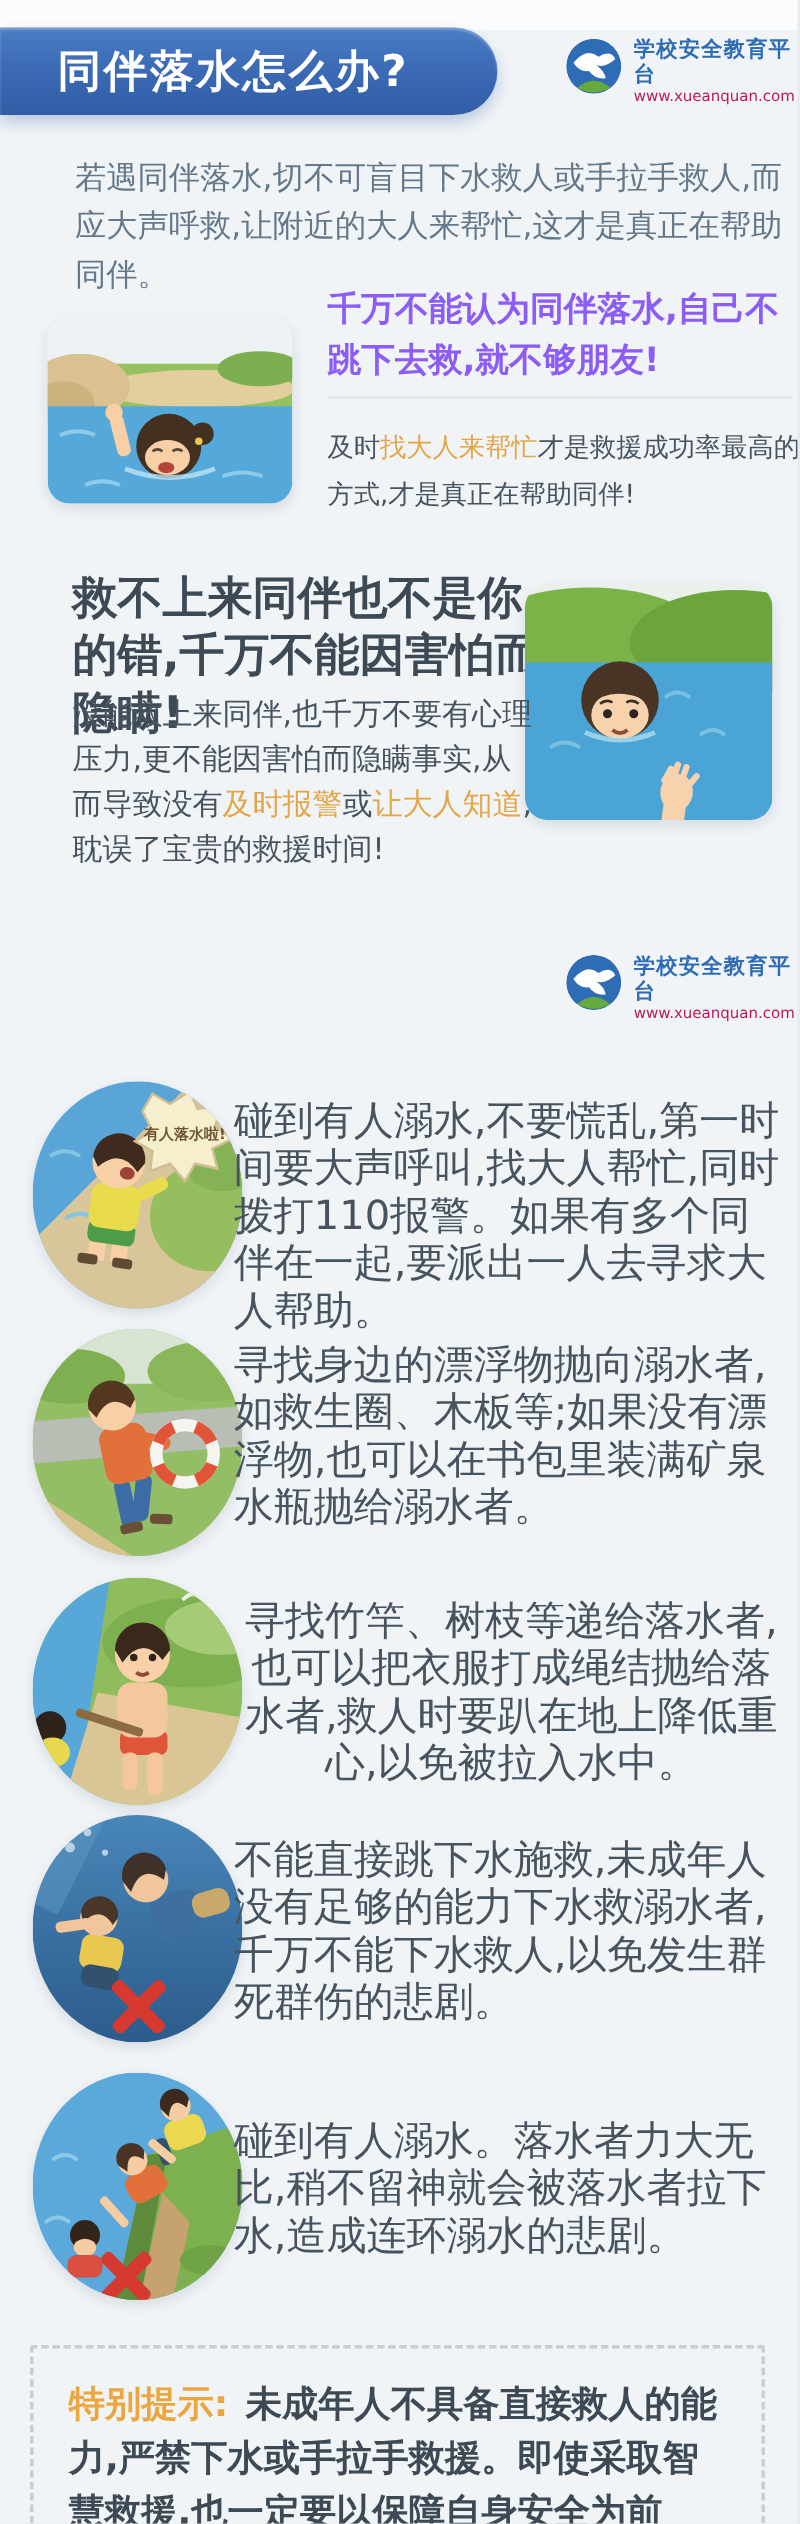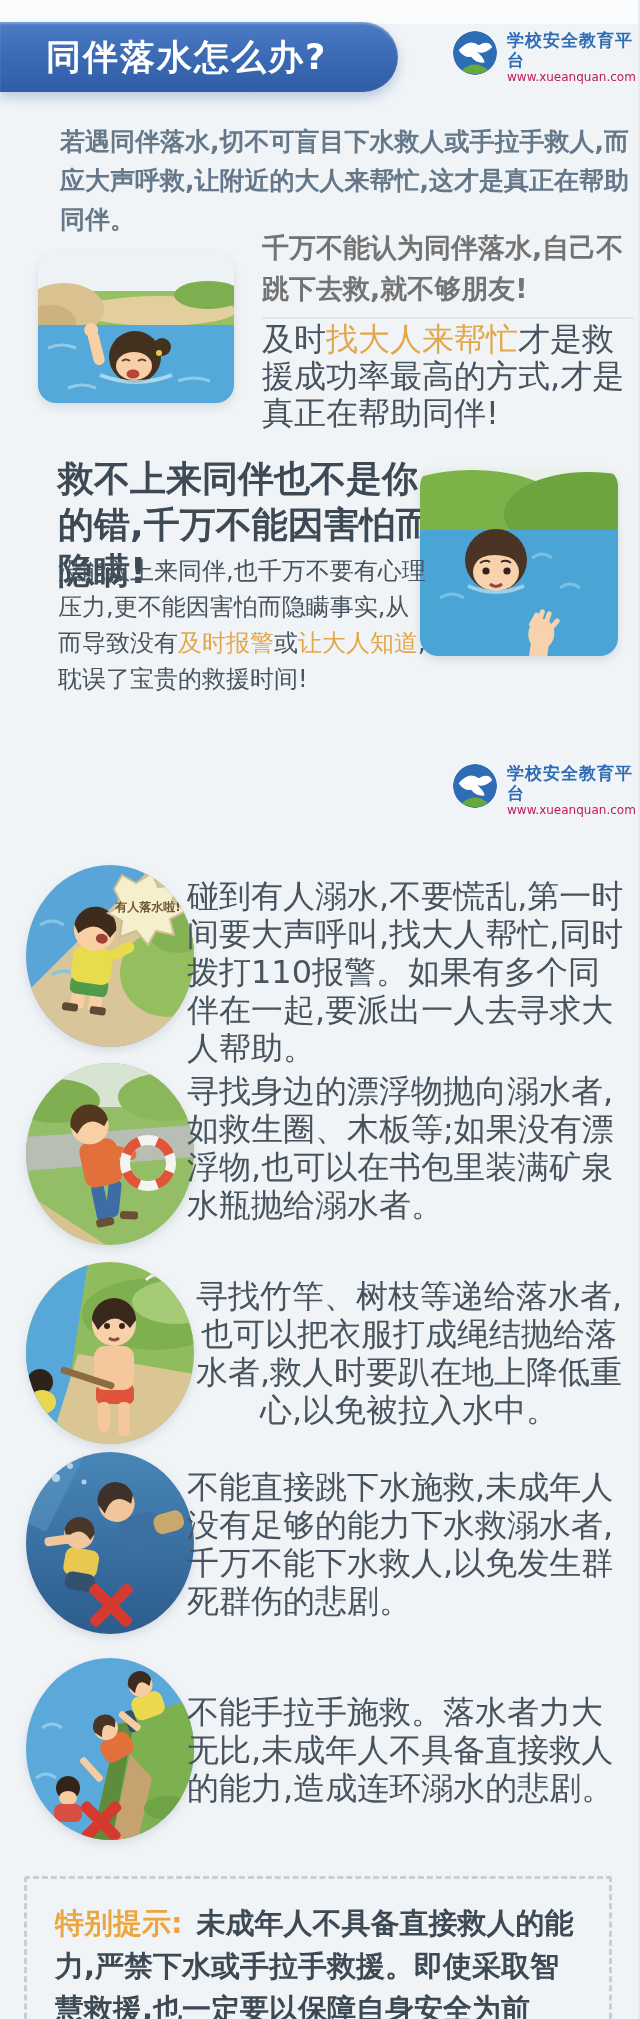--- a/index.html
+++ b/index.html
@@ -19,24 +19,24 @@
   
   .logo{display:flex;align-items:flex-start;gap:9px;}
   .logo svg{width:46px;height:46px;display:block;}
   .logo .t1{font-size:17px;font-weight:bold;color:#2e6cb5;line-height:20px;letter-spacing:1px;}
   .logo .t2{font-size:12px;color:#be185d;line-height:15px;}
   .logo1{top:30px;left:452px;}
   .logo2{top:763px;left:452px;}
 
   
   .zh{word-break:break-all;}
-  .intro{left:60px;top:122px;width:578px;font-size:25px;line-height:39px;color:#64788a;font-weight:700;}
-  .headB{left:262px;top:227px;width:378px;font-size:27px;line-height:41px;font-weight:bold;color:#737373;}
+  .intro{left:60px;top:122px;width:578px;font-size:25px;line-height:39px;color:#64788a;font-weight:400;}
+  .headB{left:262px;top:227px;width:378px;font-size:27px;line-height:41px;font-weight:bold;color:#8b5cf6;}
   .divB{left:262px;top:317px;width:372px;height:2px;background:#dfe6ec;}
-  .paraB{left:262px;top:321px;width:378px;font-size:32px;line-height:37px;color:#47545f;font-weight:500;}
+  .paraB{left:262px;top:340px;width:378px;font-size:21px;line-height:37px;color:#47545f;font-weight:500;}
   .headC{left:58px;top:456px;width:382px;font-size:36px;line-height:46px;font-weight:bold;color:#3d4a55;}
   .paraC{left:58px;top:553px;width:374px;font-size:24px;line-height:36px;color:#47545f;font-weight:500;}
   .hl{color:#e3a74b;}
 
   
   .illu{border-radius:18px;overflow:hidden;box-shadow:0 4px 10px rgba(90,110,130,.18);}
   .illu svg{display:block;}
   .illu1{left:38px;top:253px;width:196px;height:150px;}
   .illu2{left:420px;top:468px;width:198px;height:188px;}
 
@@ -300,18 +300,18 @@
       <rect x="58" y="98" width="30" height="7" rx="3" fill="#f6cda2" transform="rotate(48 58 98)"></rect>
       <circle cx="42" cy="130" r="12" fill="#33241a"></circle>
       <ellipse cx="42" cy="140" rx="9" ry="7" fill="#f6cda2"></ellipse>
       <rect x="28" y="146" width="28" height="18" rx="7" fill="#d94f42"></rect>
       <g>
         <rect x="50" y="158" width="50" height="11" rx="4" fill="#d6392f" transform="rotate(45 75 163)"></rect>
         <rect x="50" y="158" width="50" height="11" rx="4" fill="#d6392f" transform="rotate(-45 75 163)"></rect>
       </g>
     </svg>
   </div>
-  <p class="abs zh step-text t5s" style="margin:0;">不能手拉手施救。落水者力大无比,未成年人不具备直接救人的能力,造成连环溺水的悲剧。</p>
+  <p class="abs zh step-text t5s" style="margin:0;">碰到有人溺水。落水者力大无比,稍不留神就会被落水者拉下水,造成连环溺水的悲剧。</p>
 
   <div class="abs note">
     <p><span class="note-label">特别提示:</span><span>未成年人不具备直接救人的能力,严禁下水或手拉手救援。即使采取智慧救援,也一定要以保障自身安全为前提。</span></p>
   </div>
 </div>
 
 </body></html>

